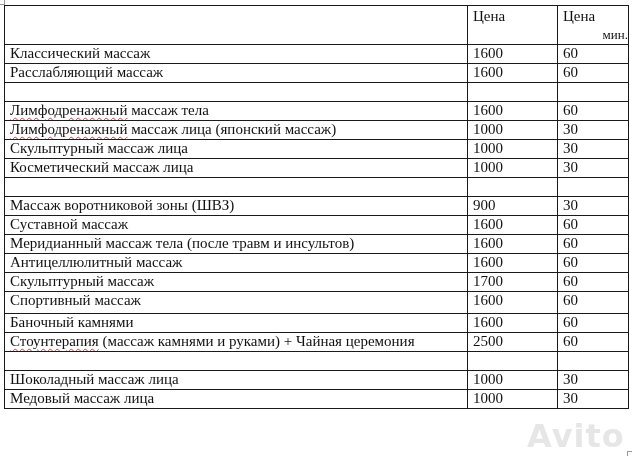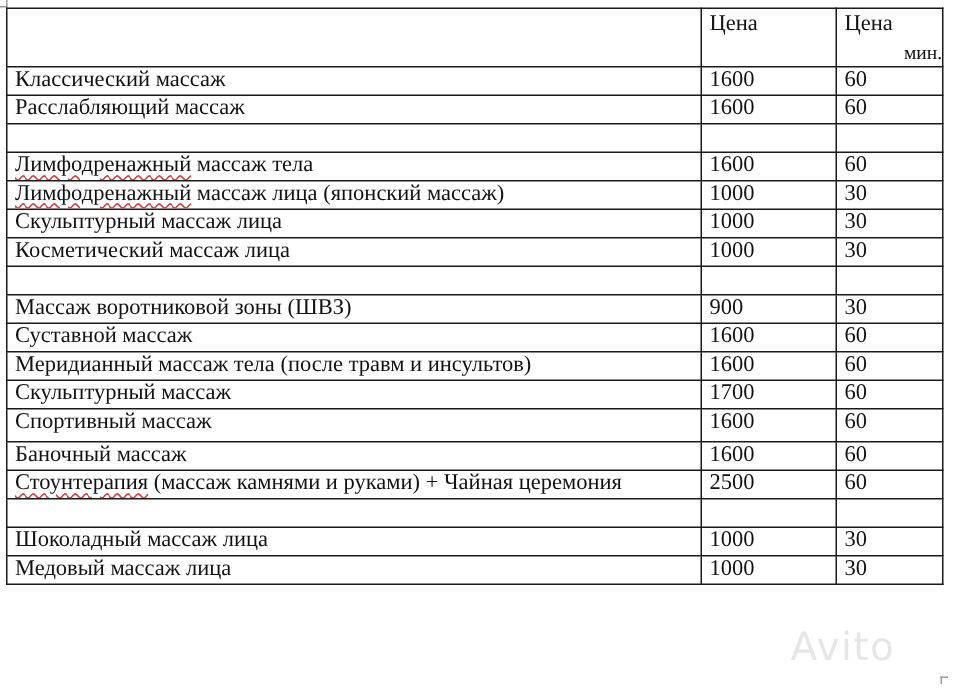--- a/index.html
+++ b/index.html
@@ -67,22 +67,22 @@
     .spell {
       text-decoration: underline wavy #d04040;
       text-decoration-thickness: 1px;
       text-underline-offset: 2px;
     }
     .watermark {
       position: absolute;
       left: 527px;
       top: 417px;
       font-family: "DejaVu Sans", sans-serif;
-      font-size: 26px;
-      font-weight: normal;
+      font-size: 32px;
+      font-weight: bold;
       color: rgba(200, 200, 200, 0.45);
       letter-spacing: 1px;
       pointer-events: none;
     }
   </style>
 </head>
 <body>
 
 <div class="corner-mark-tl"></div>
 
@@ -151,31 +151,36 @@
       <td>Суставной массаж</td>
       <td>1600</td>
       <td>60</td>
     </tr>
     <tr>
       <td>Меридианный массаж тела (после травм и инсультов)</td>
       <td>1600</td>
       <td>60</td>
     </tr>
     <tr>
+      <td>Антицеллюлитный массаж</td>
+      <td>1600</td>
+      <td>60</td>
+    </tr>
+    <tr>
       <td>Скульптурный массаж</td>
       <td>1700</td>
       <td>60</td>
     </tr>
     <tr class="tall-row">
       <td>Спортивный массаж</td>
       <td>1600</td>
       <td>60</td>
     </tr>
     <tr>
-      <td>Баночный массаж</td>
+      <td>Баночный камнями</td>
       <td>1600</td>
       <td>60</td>
     </tr>
     <tr>
       <td><span class="spell">Стоунтерапия</span><span> (массаж камнями и руками) + Чайная церемония</span></td>
       <td>2500</td>
       <td>60</td>
     </tr>
     <tr class="spacer-row">
       <td></td>

